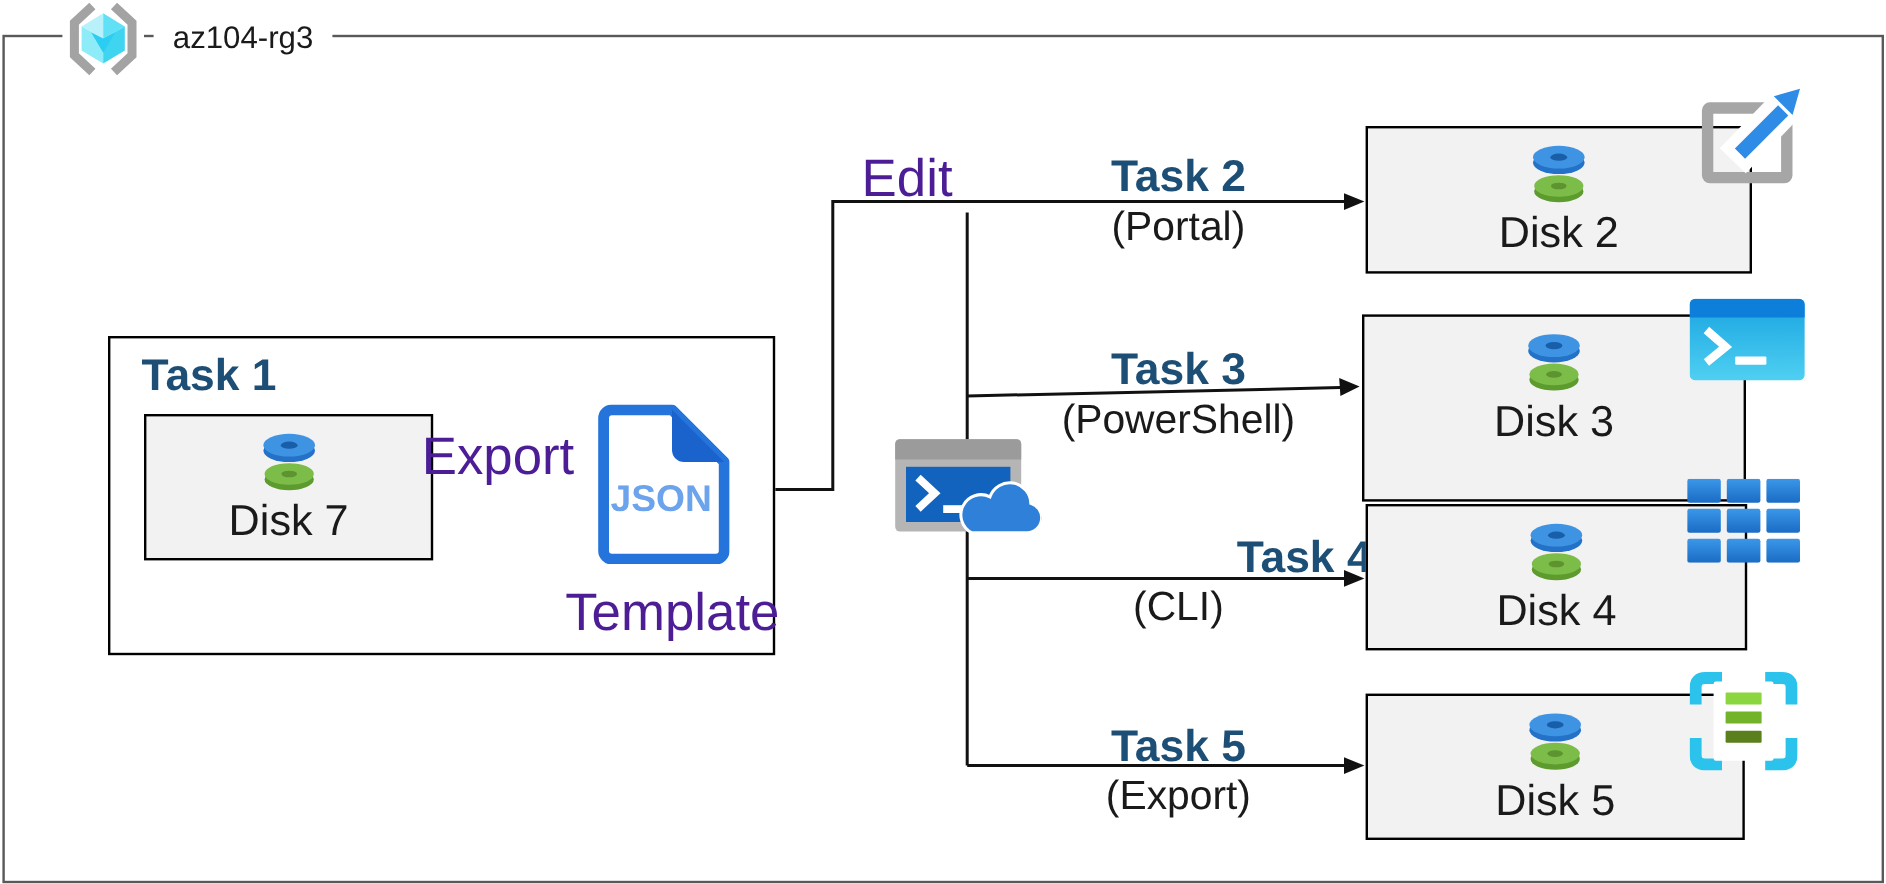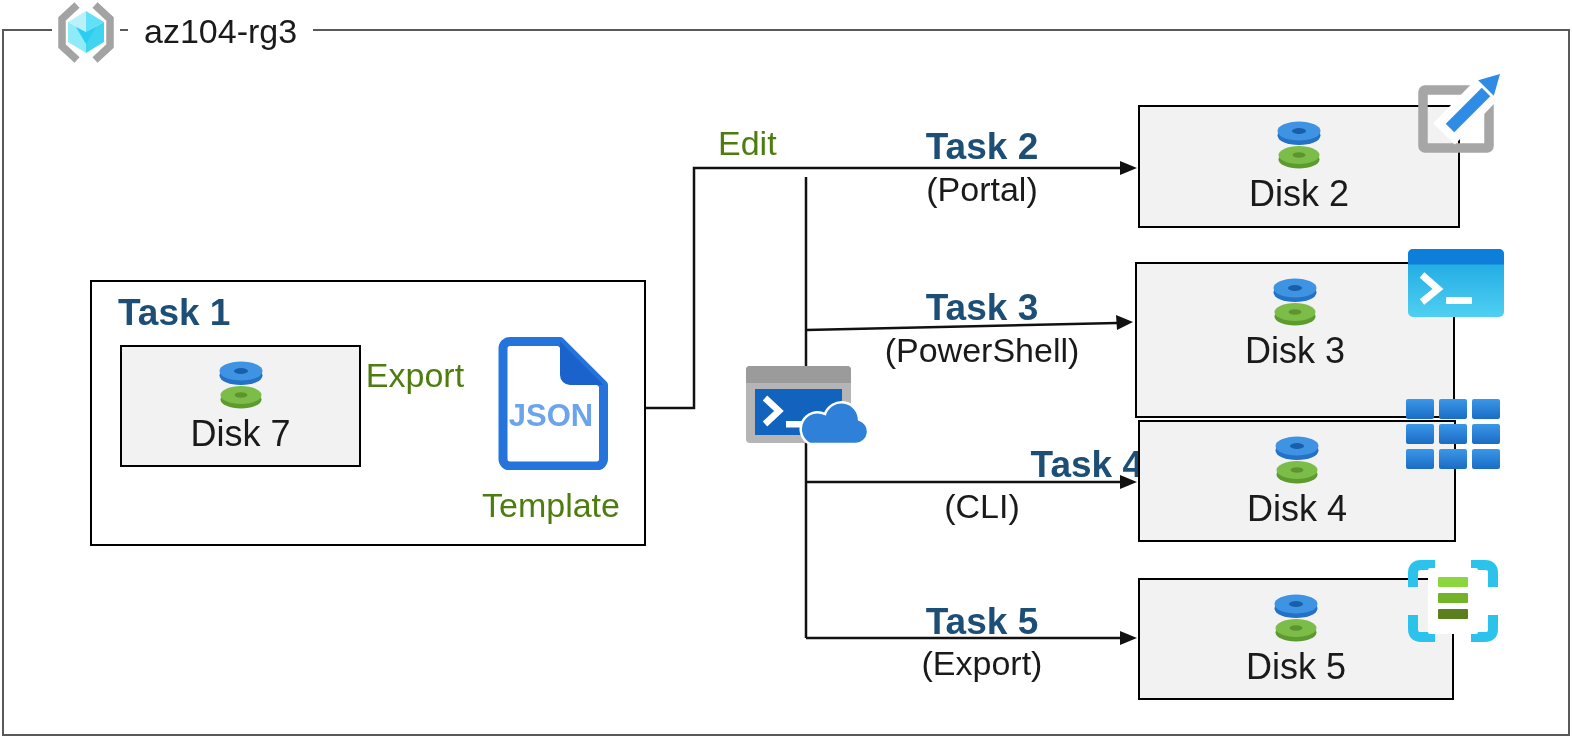--- a/index.html
+++ b/index.html
@@ -7,39 +7,39 @@
     position:relative;width:1572px;height:737px;background:#fff;overflow:hidden;
     font-family:"Liberation Sans",sans-serif;color:#1a1a1a;
   }
   .abs{position:absolute;}
   .outer-border{
     position:absolute;left:2px;top:29px;width:1564px;height:703px;
     border:2px solid #595959;background:transparent;
   }
   .rg-label{
     position:absolute;left:128px;top:8px;height:46px;line-height:46px;
-    background:#fff;padding:0 16px;font-size:34px;color:#1a1a1a;white-space:nowrap;text-align:right;
+    background:#fff;padding:0 16px;font-size:26px;color:#1a1a1a;white-space:nowrap;text-align:right;
   }
   .group-box{
     position:absolute;left:90px;top:280px;width:556px;height:266px;
     border:2.5px solid #000;background:#fff;box-sizing:border-box;
   }
   .task1-label{position:absolute;left:118px;top:292px;font-size:37px;font-weight:bold;color:#1d4f76;}
   .disk-box{
     position:absolute;background:#f2f2f2;border:2.5px solid #000;box-sizing:border-box;
     display:flex;flex-direction:column;align-items:center;
   }
   .disk-box .disk-svg{margin-top:9px;}
   .disk-label{font-size:36px;color:#1a1a1a;margin-top:1px;}
   .disk1{left:120px;top:345px;width:241px;height:122px;border-width:2px;}
   .d2{left:1138px;top:105px;width:322px;height:123px;}
   .d3{left:1135px;top:262px;width:320px;height:156px;}
   .d4{left:1138px;top:420px;width:318px;height:122px;}
   .d5{left:1138px;top:578px;width:316px;height:122px;}
-  .plain-label{position:absolute;font-size:34px;color:#4d7c0f;white-space:nowrap;}
+  .plain-label{position:absolute;font-size:44px;color:#4c1d95;white-space:nowrap;}
   .task-name{
     position:absolute;width:260px;text-align:center;font-size:37px;font-weight:bold;
     color:#1d4f76;white-space:nowrap;
   }
   .task-method{
     position:absolute;width:260px;text-align:center;font-size:34px;color:#1a1a1a;white-space:nowrap;
   }
   .center-text{text-align:center;}
   svg{display:block;}
   .connector-layer{position:absolute;left:0;top:0;pointer-events:none;}

